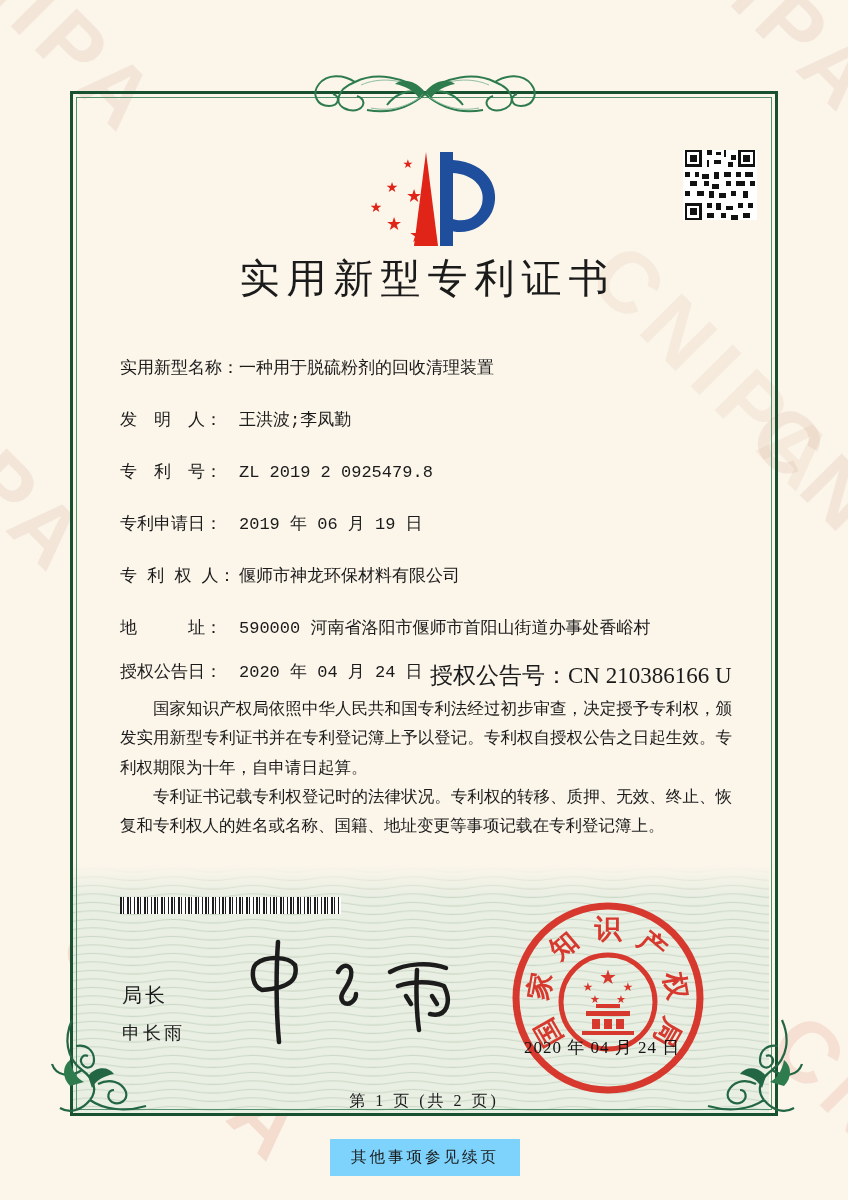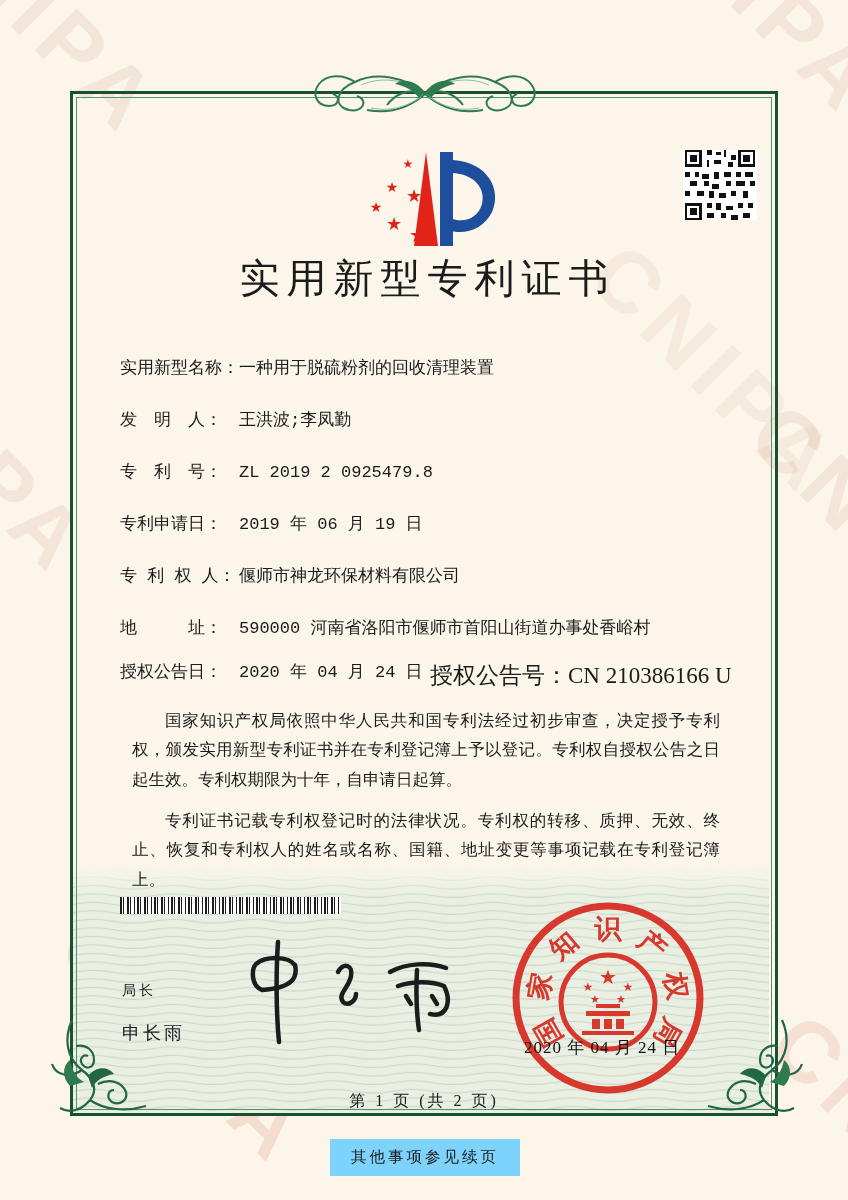--- a/index.html
+++ b/index.html
@@ -42,28 +42,28 @@
   .title{position:absolute; left:0; top:251px; width:100%; text-align:center;
     font-size:40px; font-weight:normal; letter-spacing:7px; padding-left:7px; box-sizing:border-box; z-index:2;}
   
   .field{position:absolute; left:120px; font-size:17px; z-index:2; white-space:nowrap;font-family:Liberation Mono, monospace;}
   .field .lbl{display:inline-block; width:119px;}
   .f0{top:356px;} .f1{top:408px;} .f2{top:460px;} .f3{top:512px;}
   .f4{top:564px;} .f5{top:616px;} .f6{top:660px;}
   .grant-right{position:absolute; left:430px; top:660px; font-size:23px; z-index:2; white-space:nowrap;}
   
   .body-text{position:absolute; left:120px; top:694px; width:612px; z-index:2;}
-  .body-text p{margin:12px; text-indent:2em; font-size:16.5px; line-height:1.78; text-align:justify;}
+  .body-text p{margin:0; text-indent:2em; font-size:16.5px; line-height:1.78; text-align:justify;}
   
   .barcode{position:absolute; left:120px; top:897px; width:221px; height:17px; z-index:2;
     background:repeating-linear-gradient(90deg,
       #1d1d1d 0 2px,#fdfdfd 2px 3px,#1d1d1d 3px 4px,#fdfdfd 4px 7px,
       #1d1d1d 7px 9px,#fdfdfd 9px 10px,#1d1d1d 10px 11px,#fdfdfd 11px 14px,
       #1d1d1d 14px 15px,#fdfdfd 15px 17px);}
-  .sig-title{position:absolute; left:122px; top:982px; font-size:14px; letter-spacing:3px; z-index:2;
+  .sig-title{position:absolute; left:122px; top:982px; font-size:20px; letter-spacing:3px; z-index:2;
     font-family:"Liberation Sans","DejaVu Sans",sans-serif;}
   .sig-name{position:absolute; left:122px; top:1021px; font-size:18px; letter-spacing:3px; z-index:2;
     font-family:"Liberation Sans","DejaVu Sans",sans-serif;}
   .signature{position:absolute; left:240px; top:938px; z-index:2;}
   .seal{position:absolute; left:508px; top:898px; z-index:3; opacity:.92;}
   .seal-date{position:absolute; left:524px; top:1036px; font-size:17px; letter-spacing:1px;
     z-index:4; color:#111;}
   .page-info{position:absolute; left:0; top:1091px; width:100%; text-align:center;
     font-size:16px; letter-spacing:3px; z-index:2;}
   .note-box{position:absolute; left:330px; top:1139px; width:190px; height:37px; z-index:2;

